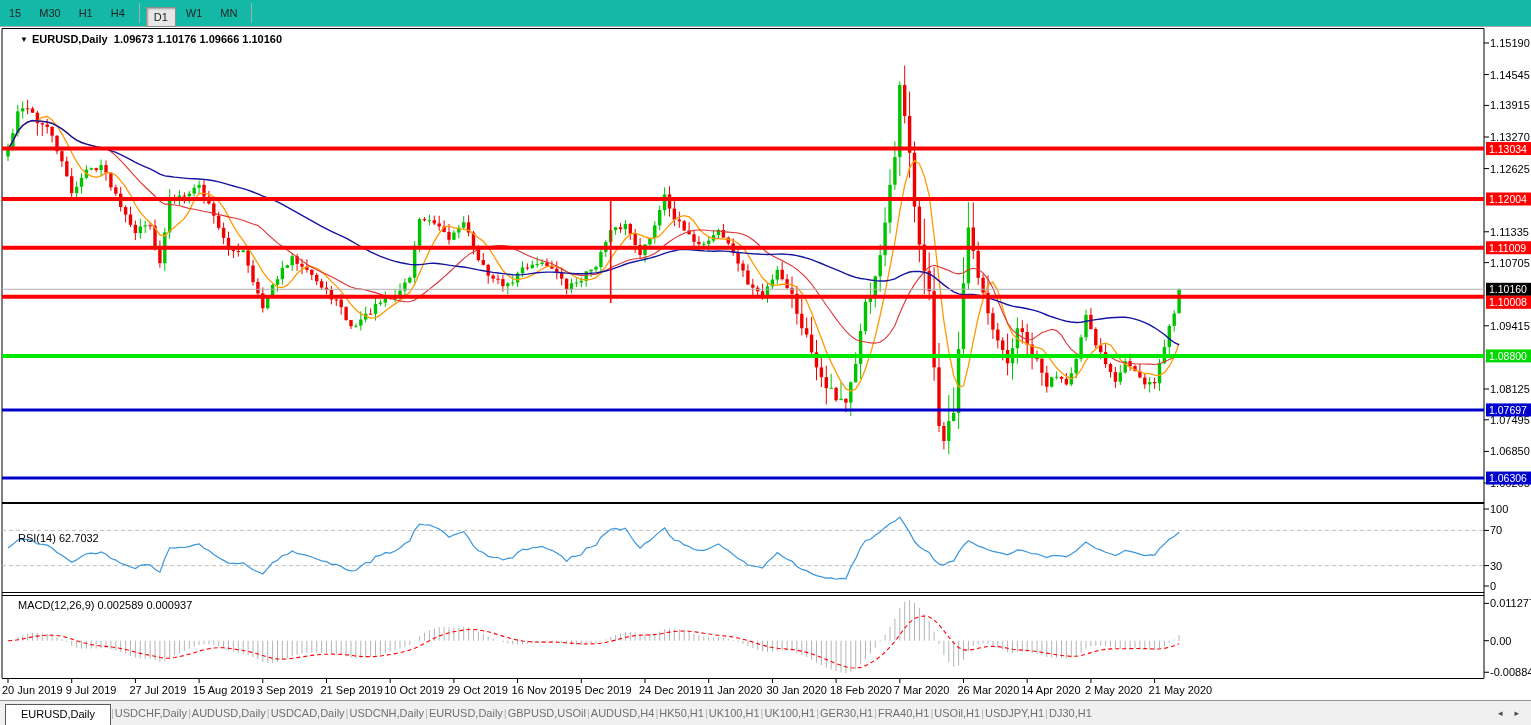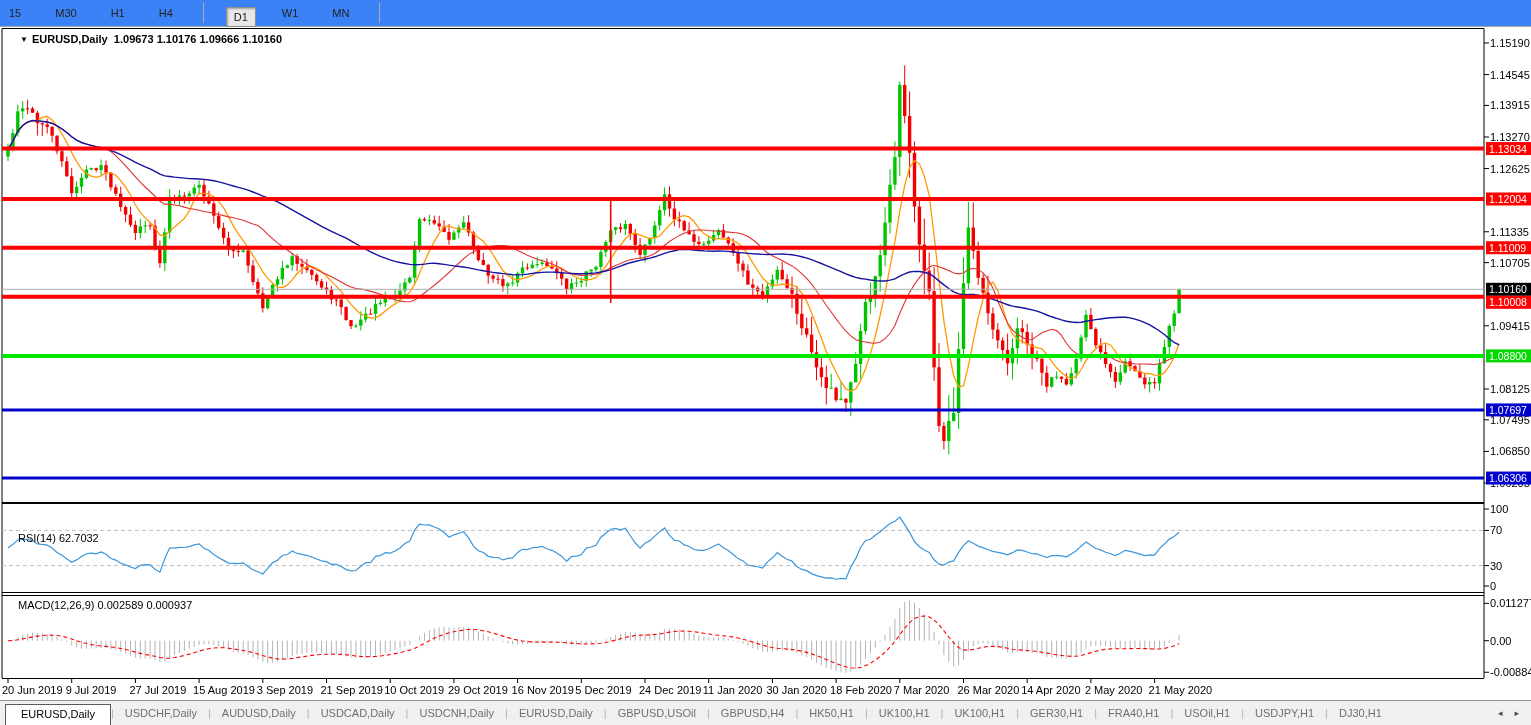--- a/index.html
+++ b/index.html
@@ -5,22 +5,22 @@
   html,body{margin:0;padding:0}
   body{
     width:1531px;height:725px;position:relative;overflow:hidden;
     background:#FFFFFF;font-family:"Liberation Sans",sans-serif;
     -webkit-font-smoothing:none;
   }
   #chart-svg{position:absolute;top:0;left:0;z-index:1}
   
   .toolbar{
     position:absolute;top:0;left:0;right:0;height:26px;z-index:3;
-    background:#3b82f6;border-bottom:1px solid #A6A6A6;
-    display:flex;align-items:center;gap:16px;
+    background:#14b8a6;border-bottom:1px solid #A6A6A6;
+    display:flex;align-items:center;
   }
   .tf-btn{
     font-size:11px;color:#222;padding:3px 7px;margin:0 1px;
     border:1px solid transparent;cursor:default;white-space:nowrap;
   }
   .tf-btn.active{
     border:1px solid #8f8f8f;background:#E7E7E7;
     box-shadow:inset 1px 1px 2px rgba(0,0,0,.3);
     margin-top:8px;
   }
@@ -30,21 +30,21 @@
     position:absolute;z-index:4;font-size:11px;color:#000;white-space:nowrap;margin-left:8px;
   }
   .chart-title{top:33px;left:12px;font-weight:bold}
   .chart-title .tri{font-size:8px;position:relative;top:-1px;margin-right:4px}
   
   .tabbar{
     position:absolute;left:0;right:0;bottom:0;height:24px;z-index:3;
     background:#F0F0F0;border-top:1px solid #949494;
     display:flex;align-items:center;font-size:11px;overflow:hidden;
   }
-  .tab{color:#6F6F6F;padding:3px 11px;white-space:nowrap;cursor:default}
+  .tab{color:#6F6F6F;padding:3px 1px;white-space:nowrap;cursor:default}
   .tab.active{
     background:#FFFFFF;color:#000;border:1px solid #5a5a5a;border-bottom:none;
     padding:3px 15px 5px 15px;margin-left:5px;position:relative;top:1px;
     box-shadow:1px 0 0 #fff inset;
   }
   .tab-sep{color:#B5B5B5;padding:0}
   .tab-arrows{margin-left:auto;display:flex;align-items:center;padding-right:6px;color:#4a4a4a}
   .tab-arrow{font-size:9px;padding:2px 6px;cursor:default}
 </style>
 </head>
@@ -952,21 +952,21 @@
     <div class="tab">AUDUSD,Daily</div>
     <span class="tab-sep">|</span>
     <div class="tab">USDCAD,Daily</div>
     <span class="tab-sep">|</span>
     <div class="tab">USDCNH,Daily</div>
     <span class="tab-sep">|</span>
     <div class="tab">EURUSD,Daily</div>
     <span class="tab-sep">|</span>
     <div class="tab">GBPUSD,USOil</div>
     <span class="tab-sep">|</span>
-    <div class="tab">GBPUSD,H4</div>
+    <div class="tab">AUDUSD,H4</div>
     <span class="tab-sep">|</span>
     <div class="tab">HK50,H1</div>
     <span class="tab-sep">|</span>
     <div class="tab">UK100,H1</div>
     <span class="tab-sep">|</span>
     <div class="tab">UK100,H1</div>
     <span class="tab-sep">|</span>
     <div class="tab">GER30,H1</div>
     <span class="tab-sep">|</span>
     <div class="tab">FRA40,H1</div>

